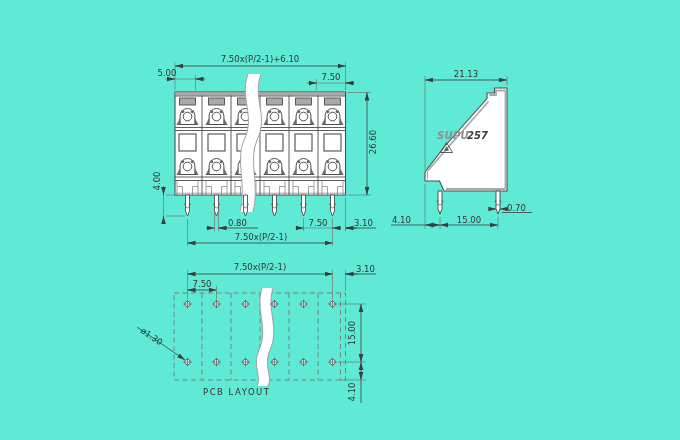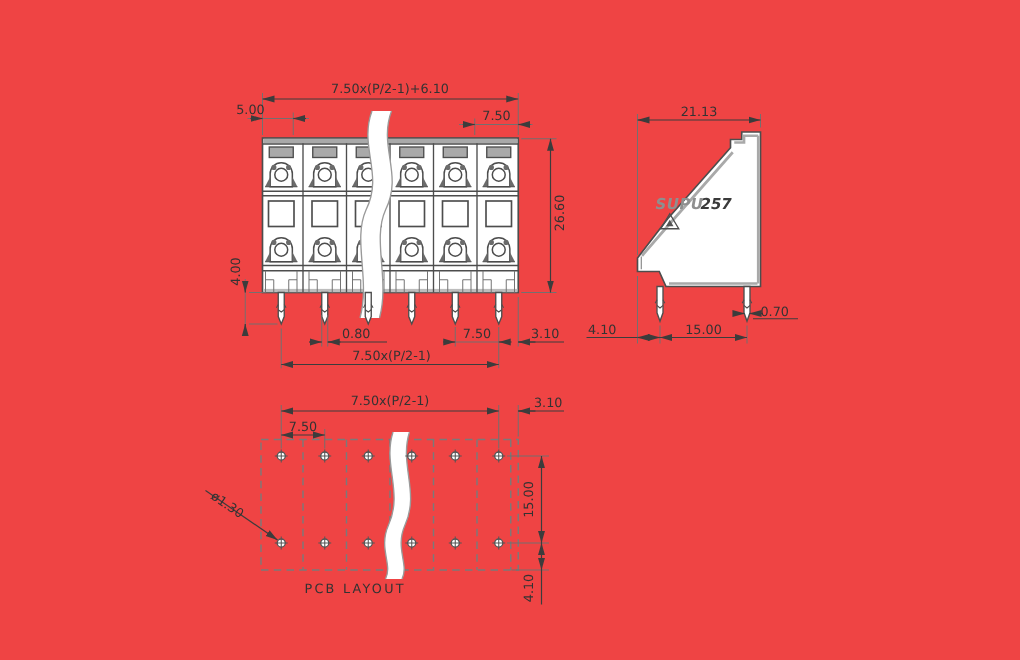--- a/index.html
+++ b/index.html
@@ -1,16 +1,16 @@
 <!DOCTYPE html>
 <html><head>
 <meta charset="utf-8">
 <style>
   html,body{margin:0;padding:0;background:#ffffff;}
-  .canvas{position:relative;width:680px;height:440px;background:#ef4444;overflow:hidden;
+  .canvas{position:relative;width:680px;height:440px;background:#5eead4;overflow:hidden;
           font-family:"DejaVu Sans", sans-serif;}
   svg{display:block;}
   .olf  {stroke:#4d4d4d;stroke-width:1.1;fill:#ffffff;}
   .mid  {stroke:#4d4d4d;stroke-width:0.9;fill:none;}
   .thin {stroke:#707070;stroke-width:0.65;fill:none;}
   .dim  {stroke:#3c3c3c;stroke-width:0.8;fill:none;}
   .dash {stroke:#7a7a7a;stroke-width:0.95;fill:none;stroke-dasharray:5 3.5;}
   .brk  {stroke:#9a9a9a;stroke-width:0.9;fill:none;}
   .accent{stroke:#a9a9a9;stroke-width:1.8;fill:none;}
   .dimtxt{font:8.5px "DejaVu Sans", sans-serif;fill:#333333;}

